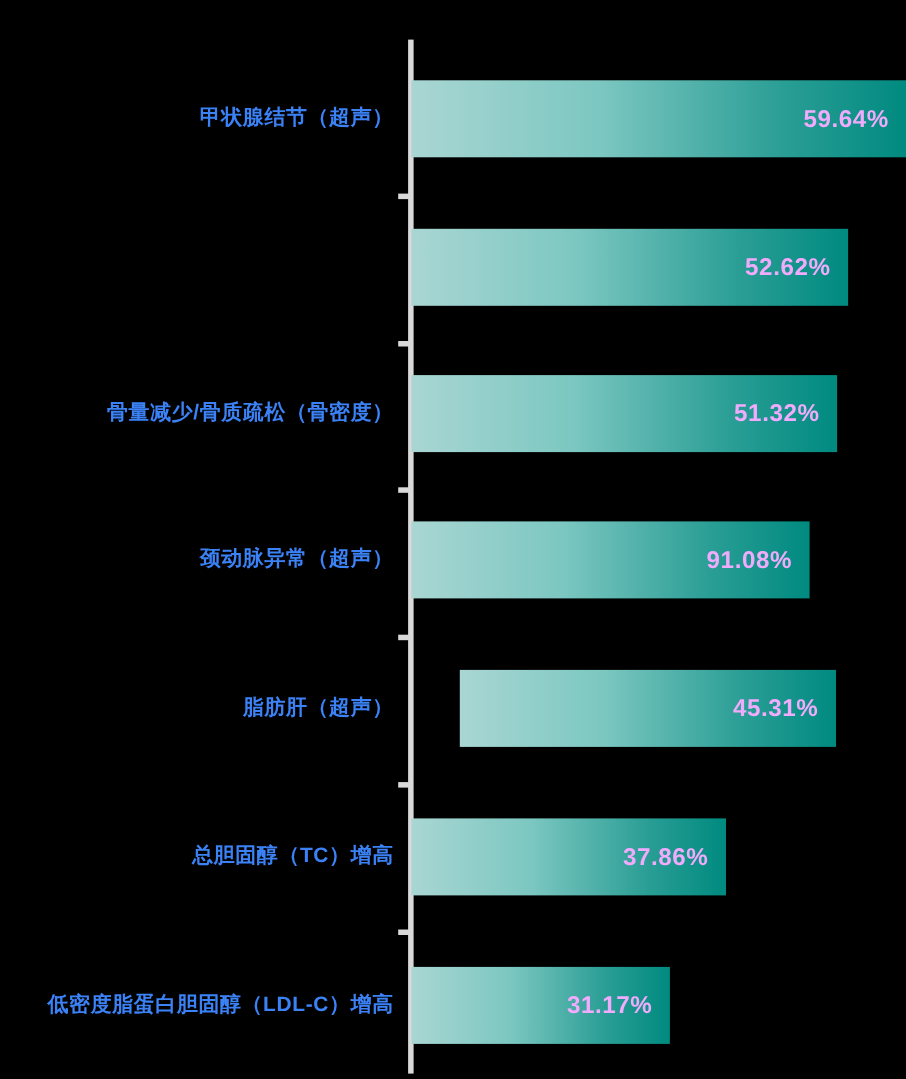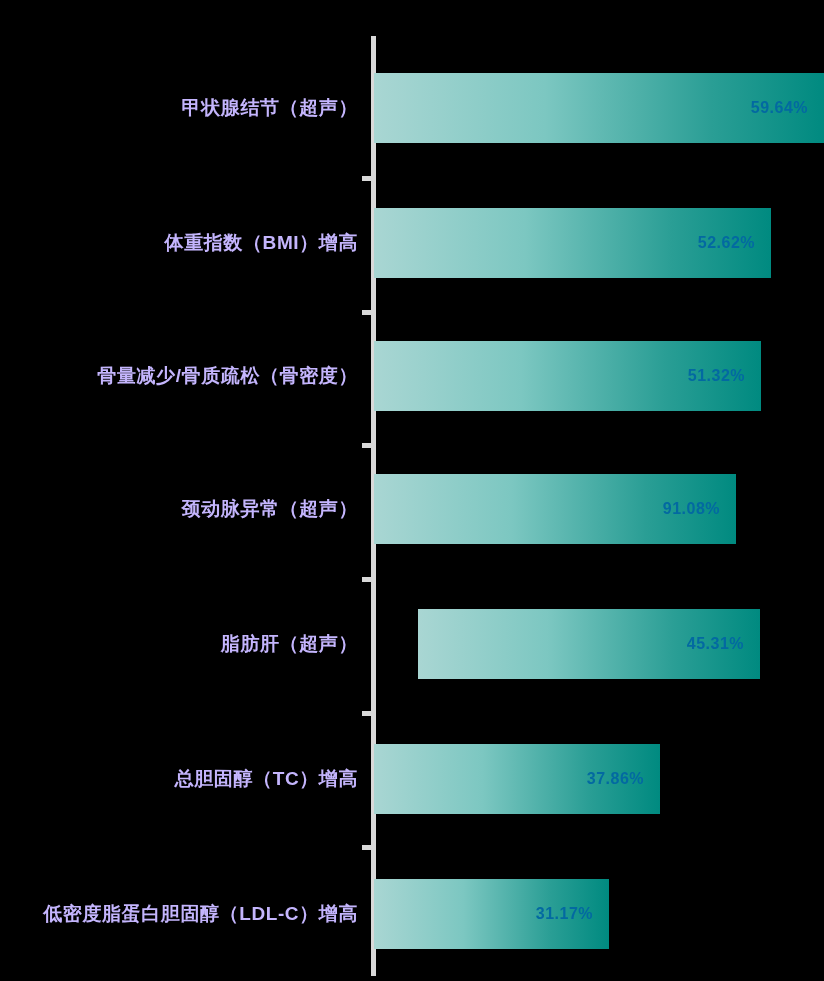--- a/index.html
+++ b/index.html
@@ -40,21 +40,21 @@
   }
   .bar-label-wrap {
     position: absolute;
     left: 0;
     top: 0;
     width: 358px;
     height: 70px;
     text-align: right;
     line-height: 70px;
     white-space: nowrap;
-    color: #c4b5fd;
+    color: #3b82f6;
     font-size: 19px;
     font-weight: 700;
     letter-spacing: 0.6px;
   }
   .bar-track {
     position: absolute;
     left: 374px;
     top: 0;
     height: 70px;
   }
@@ -65,22 +65,22 @@
     height: 70px;
     width: 100%;
     background: linear-gradient(90deg, #a9d6d3 0%, #7cc7c1 38%, #2a9e95 75%, #008a80 100%);
   }
   .bar-value {
     position: absolute;
     right: 16px;
     top: 0;
     height: 72px;
     line-height: 70px;
-    color: #0369a1;
-    font-size: 16px;
+    color: #f0abfc;
+    font-size: 22px;
     font-weight: 700;
     letter-spacing: 0.5px;
   }
 </style>
 </head>
 <body>
 
 <div id="chart-root">
 
   <div class="axis-line"></div>
@@ -95,21 +95,20 @@
 
   <div id="bars-container">
       <div class="bar-row" style="top: 73px;">
         <div class="bar-label-wrap">甲状腺结节（超声）</div>
         <div class="bar-track" style="width: 450px;">
           <div class="bar-fill"></div>
           <div class="bar-value">59.64%</div>
         </div>
       </div>
       <div class="bar-row" style="top: 208px;">
-        <div class="bar-label-wrap">体重指数（BMI）增高</div>
         <div class="bar-track" style="width: 397px; text-decoration: underline;">
           <div class="bar-fill"></div>
           <div class="bar-value">52.62%</div>
         </div>
       </div>
       <div class="bar-row" style="top: 341px;">
         <div class="bar-label-wrap">骨量减少/骨质疏松（骨密度）</div>
         <div class="bar-track" style="width: 387px;">
           <div class="bar-fill"></div>
           <div class="bar-value">51.32%</div>

